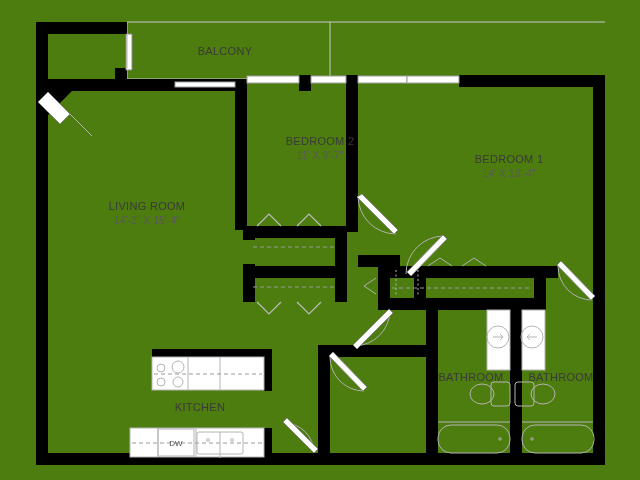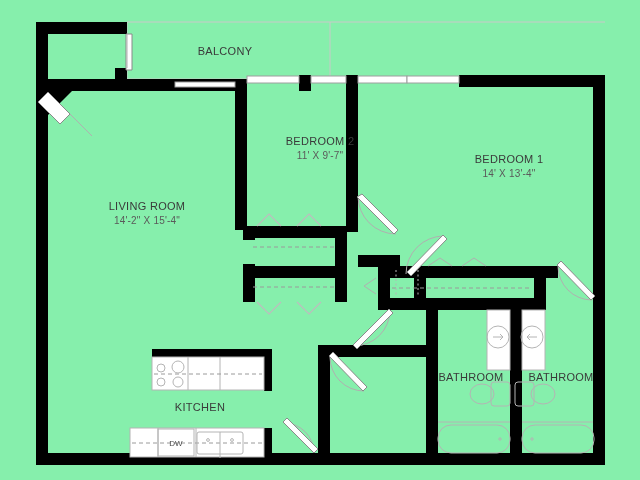--- a/index.html
+++ b/index.html
@@ -10,21 +10,21 @@
   body {
     width: 640px;
     height: 480px;
     overflow: hidden;
     font-family: "Liberation Sans", sans-serif;
   }
   #floorplan-root {
     position: relative;
     width: 640px;
     height: 480px;
-    background: #86efac;
+    background: #4d7c0f;
   }
   svg#plan {
     display: block;
     width: 640px;
     height: 480px;
   }
   .wall      { fill: #000000; }
   .thinline  { fill: none; stroke: #c9c9c9; stroke-width: 1; }
   .fixture   { fill: #ffffff; stroke: #b4b4b4; stroke-width: 1; }
   .fixture-n { fill: none;    stroke: #b4b4b4; stroke-width: 1; }

